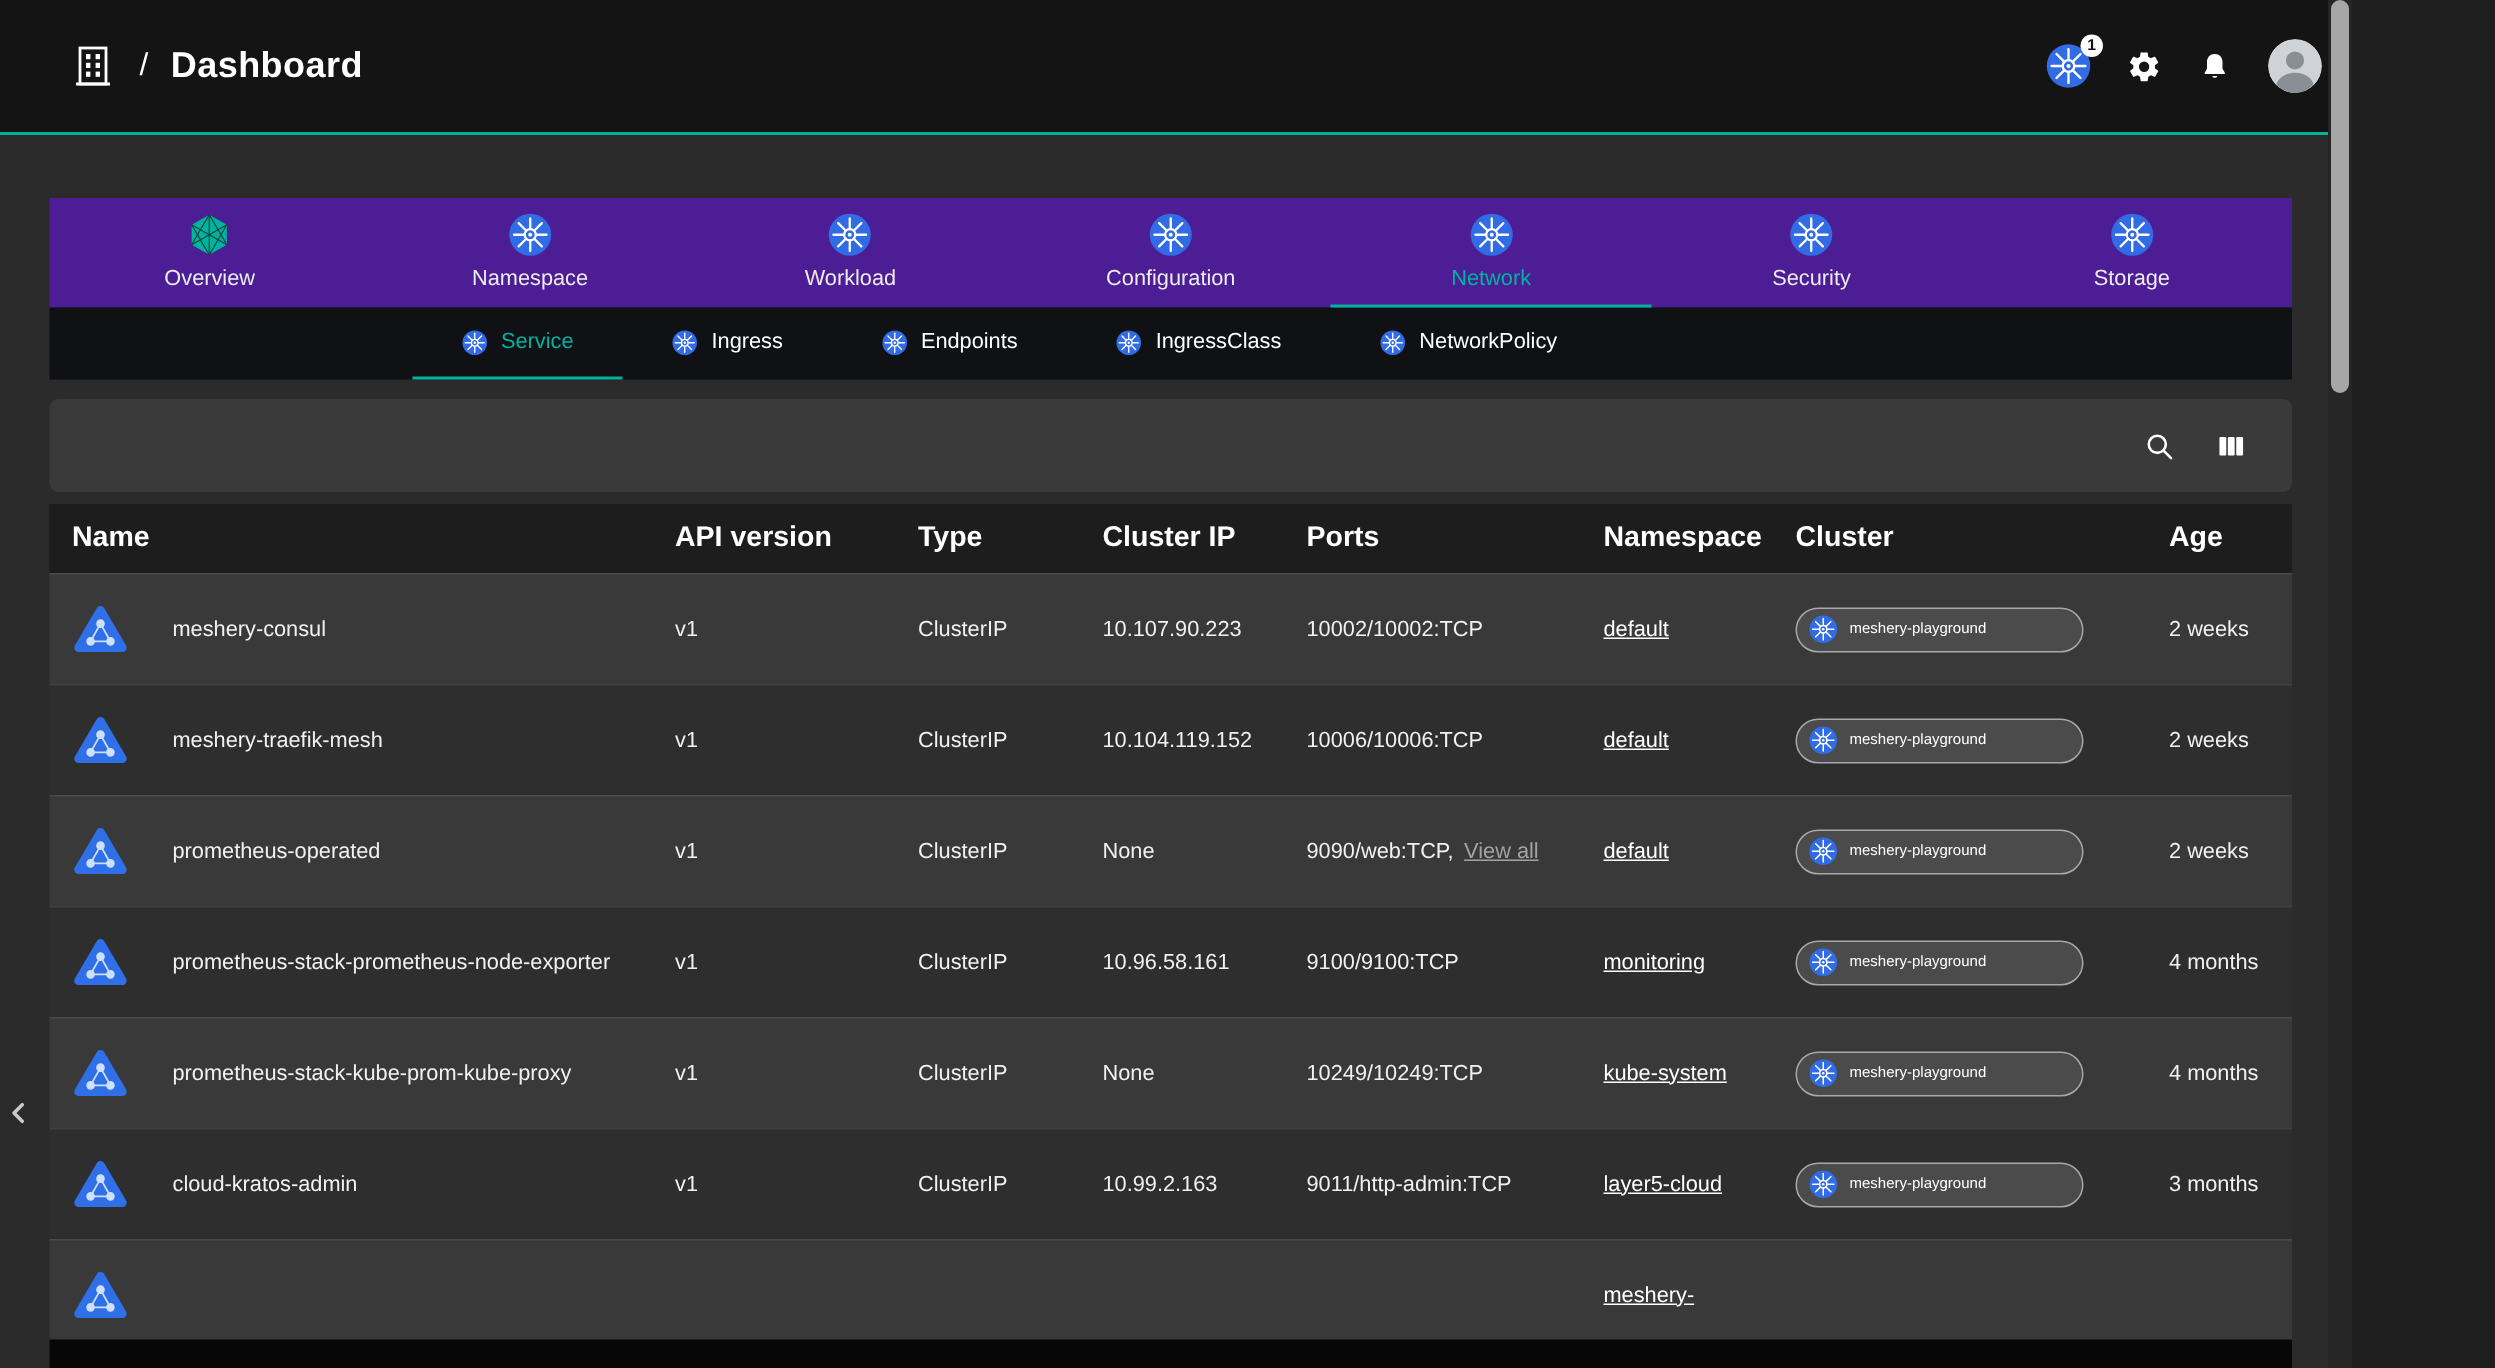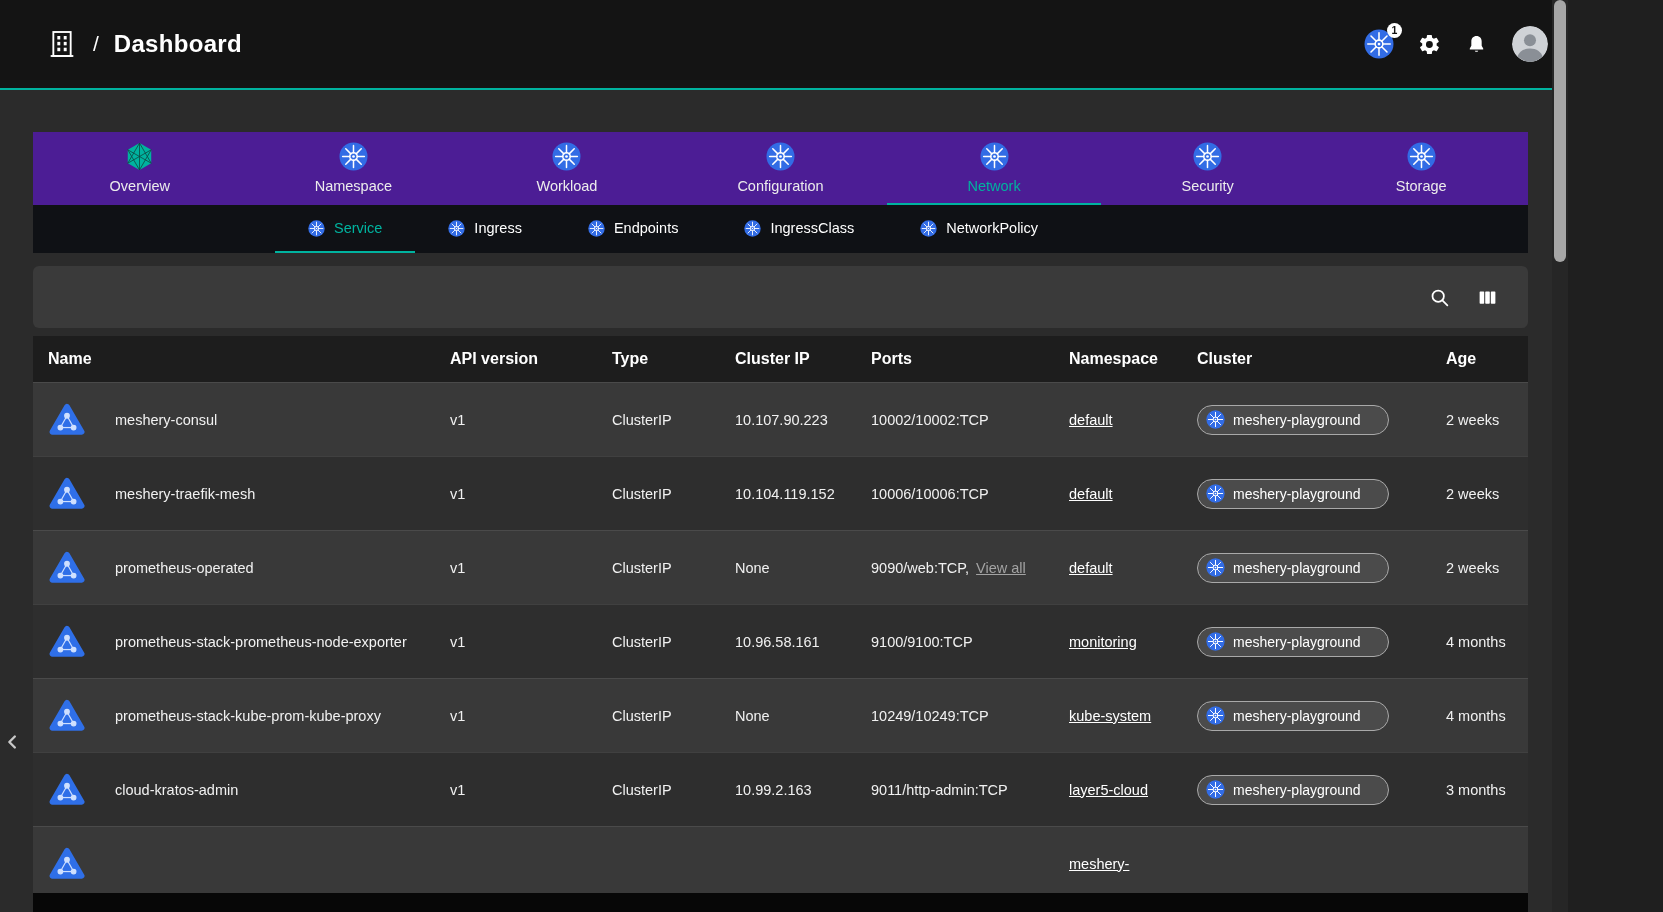--- a/index.html
+++ b/index.html
@@ -47,36 +47,36 @@
   .subtab-icon{width:17px;height:17px;display:block}
   .subtab.active{color:var(--accent);border-bottom-color:var(--accent)}
 
   .toolbar{margin-top:13px;height:62px;background:#3a3a3a;border-radius:6px;display:flex;align-items:center;
     justify-content:flex-end;gap:27px;padding-right:30px}
   .toolbar .icon-btn svg{width:21px;height:21px;display:block}
 
   
   .table{margin-top:8px}
   .thead{display:grid;grid-template-columns:var(--cols);height:46px;align-items:center;background:#1d1d1d;
-    color:#fff;font-size:16px;font-weight:700}
+    color:#fff;font-size:19px;font-weight:700}
   .th{cursor:pointer}
   .name-th,.name-cell{padding-left:15px}
   .row{display:grid;grid-template-columns:var(--cols);height:74px;align-items:center;color:#f1f1f1;font-size:14.5px;
     border-top:1px solid rgba(255,255,255,.09);cursor:default}
   .rows .row:nth-child(odd){background:#393939}
   .rows .row:nth-child(even){background:#2e2e2e}
   .name-cell{display:flex;align-items:center;gap:29px}
   .svc-icon{width:38px;height:34px;flex:0 0 auto;display:block}
   .svc-icon svg{width:100%;height:100%;display:block}
   .ns-link{color:#fff;text-decoration:underline;cursor:pointer}
   .view-all{color:#a3a3a3;text-decoration:underline;cursor:pointer;margin-left:7px;font-weight:500}
   .chip{display:inline-flex;align-items:center;gap:8px;height:30px;padding:0 15px 0 8px;min-width:192px;
     border:1px solid #a9a9a9;border-radius:16px;background:#4b4b4b;cursor:pointer}
   .chip .k8s-icon{width:19px;height:19px;display:block}
-  .chip-label{font-size:14px;color:#fff}
+  .chip-label{font-size:10px;color:#fff}
 
   .footer-band{position:absolute;left:33px;bottom:0;width:1495px;height:19px;background:#070707;z-index:4}
 
   
   .scrollbar{position:absolute;top:0;right:0;width:16px;height:100%;background:#262626;z-index:6;cursor:pointer}
   .scroll-thumb{position:absolute;top:0;left:2px;width:12px;height:262px;background:#a6a6a6;border-radius:7px}
   .drawer-toggle{position:absolute;left:0;top:726px;width:26px;height:32px;background:transparent;border:none;
     cursor:pointer;z-index:7;padding:0}
   .drawer-toggle svg{width:22px;height:22px;display:block;margin:0 auto}
 </style>

